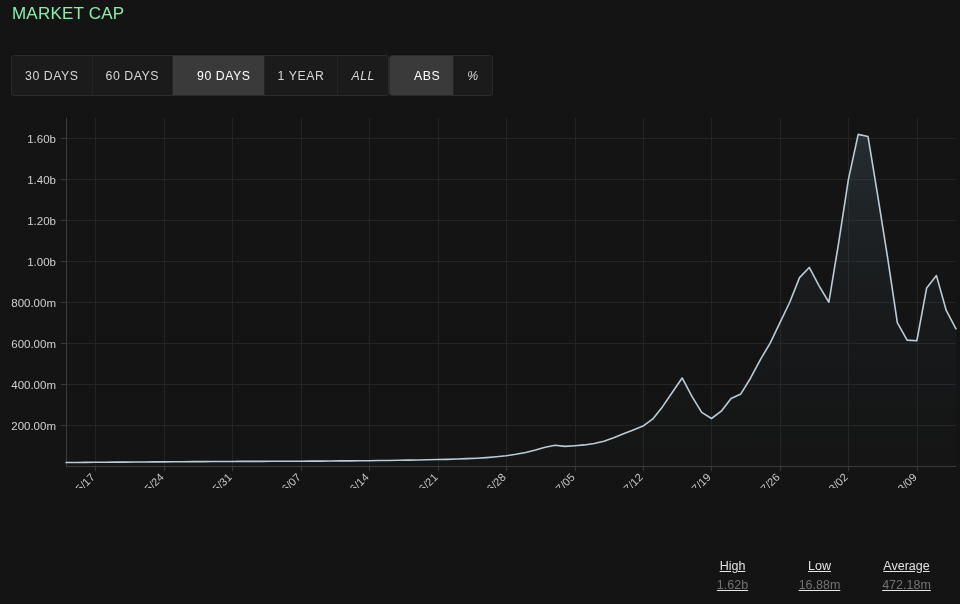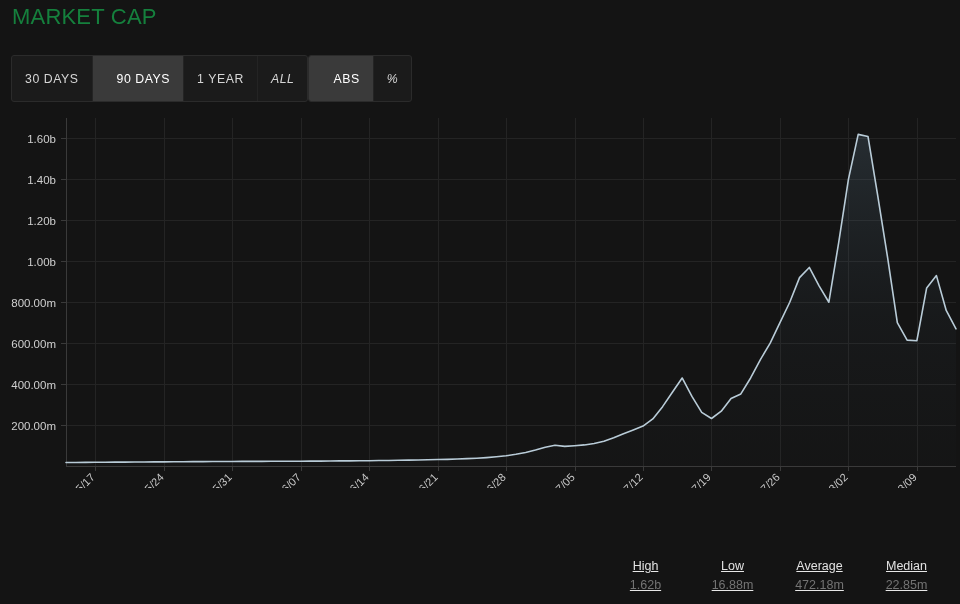--- a/index.html
+++ b/index.html
@@ -15,33 +15,33 @@
     font-family: "Liberation Sans", sans-serif;
     color: #e8e8e8;
     position: relative;
   }
 
   
   #page-title {
     position: absolute;
     left: 12px;
     top: 4px;
-    font-size: 22px;
+    font-size: 17px;
     letter-spacing: 0.2px;
-    color: #15803d;
+    color: #86efac;
     font-weight: 400;
     white-space: nowrap;
   }
 
   
   #toolbar {
     position: absolute;
     left: 11px;
     top: 55px;
-    height: 47px;
+    height: 41px;
     display: flex;
     align-items: stretch;
   }
   .btn-group {
     display: flex;
     align-items: stretch;
     background: #1b1b1b;
     border: 1px solid #2b2b2b;
     border-radius: 3px;
     overflow: hidden;
@@ -132,20 +132,21 @@
   }
 </style>
 </head>
 <body>
 
 <div id="page-title">MARKET CAP</div>
 
 <div id="toolbar">
   <div class="btn-group first" id="range-group">
       <button class="tbtn">30 DAYS</button>
+      <button class="tbtn">60 DAYS</button>
       <button class="tbtn active">90 DAYS</button>
       <button class="tbtn">1 YEAR</button>
       <button class="tbtn">ALL</button>
     </div>
   <div class="btn-group second" id="scale-group">
       <button class="tbtn active">ABS</button>
       <button class="tbtn">%</button>
     </div>
 </div>
 
@@ -244,17 +245,13 @@
       <div class="stat-value">1.62b</div>
     </div>
     <div class="stat-cell">
       <div class="stat-label">Low</div>
       <div class="stat-value">16.88m</div>
     </div>
     <div class="stat-cell">
       <div class="stat-label">Average</div>
       <div class="stat-value">472.18m</div>
     </div>
-    <div class="stat-cell">
-      <div class="stat-label">Median</div>
-      <div class="stat-value">22.85m</div>
-    </div>
   </div>
 
 </body></html>

